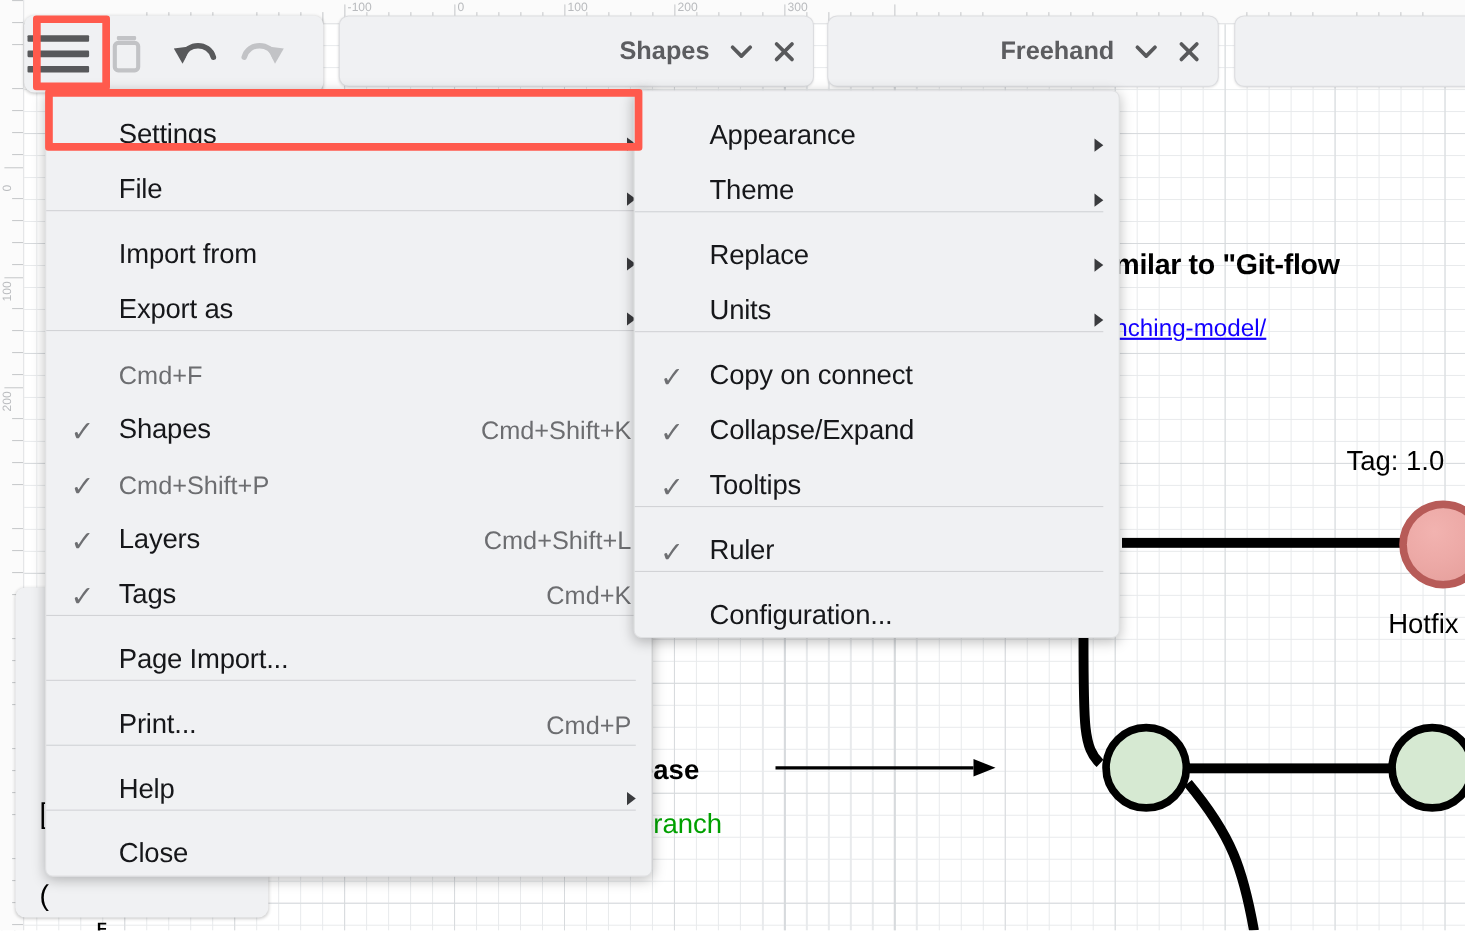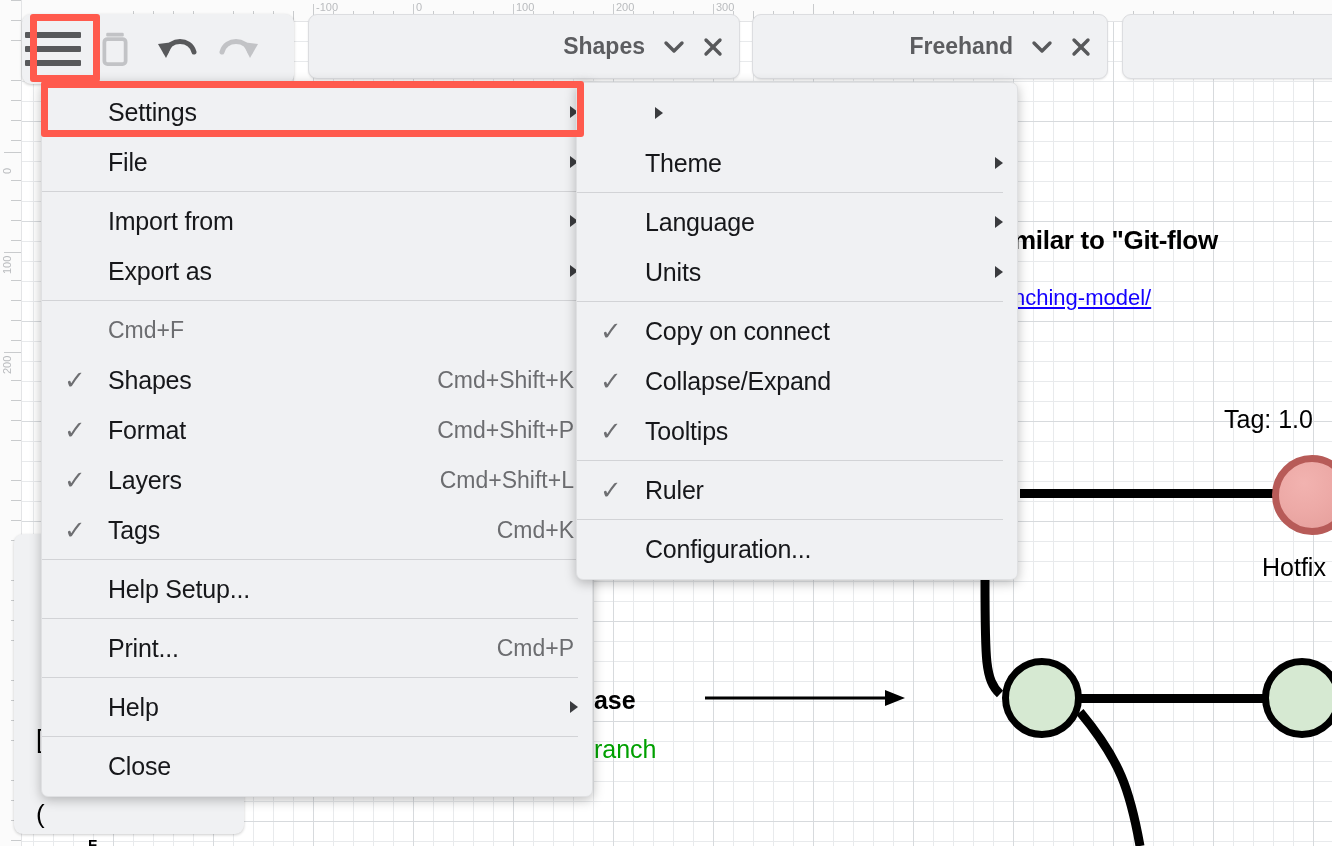--- a/index.html
+++ b/index.html
@@ -104,21 +104,21 @@
   .menu{
     position:absolute;background:#f0f1f3;
     border:1px solid #dfe0e2;border-radius:7px;
     box-shadow:0 3px 12px rgba(0,0,0,.26);
     z-index:40;padding:5px 0;box-sizing:border-box;
   }
   #main-menu{left:41px;top:81px;width:552px;}
   #sub-menu{left:576px;top:82px;width:442px;}
 
   .mi{
-    position:relative;display:flex;align-items:center;height:50px;
+    position:relative;display:flex;align-items:flex-end;height:50px;
     padding:0 14px 0 0;cursor:pointer;box-sizing:border-box;
   }
   .mi .check{
     width:66px;flex:0 0 66px;text-align:center;
     color:#6e6f72;font-size:26px;line-height:1;
   }
   .mi .mlabel{
     flex:1;font-size:25px;color:#16171a;letter-spacing:-0.2px;
   }
   #sub-menu .mi .check{width:68px;flex:0 0 68px;}
@@ -370,37 +370,36 @@
       <span class="check"></span>
       <span class="shortcut">Cmd+F</span>
     </div>
     <div class="mi">
       <span class="check">✓</span>
       <span class="mlabel">Shapes</span>
       <span class="shortcut">Cmd+Shift+K</span>
     </div>
     <div class="mi">
       <span class="check">✓</span>
-      <span class="mlabel">Format</span>
       <span class="shortcut">Cmd+Shift+P</span>
     </div>
     <div class="mi">
       <span class="check">✓</span>
       <span class="mlabel">Layers</span>
       <span class="shortcut">Cmd+Shift+L</span>
     </div>
     <div class="mi">
       <span class="check">✓</span>
       <span class="mlabel">Tags</span>
       <span class="shortcut">Cmd+K</span>
     </div>
     <div class="sep"></div>
     <div class="mi">
       <span class="check"></span>
-      <span class="mlabel">Help Setup...</span>
+      <span class="mlabel">Page Import...</span>
     </div>
     <div class="sep"></div>
     <div class="mi">
       <span class="check"></span>
       <span class="mlabel">Print...</span>
       <span class="shortcut">Cmd+P</span>
     </div>
     <div class="sep"></div>
     <div class="mi">
       <span class="check"></span>
@@ -410,31 +409,32 @@
     <div class="sep"></div>
     <div class="mi">
       <span class="check"></span>
       <span class="mlabel">Close</span>
     </div>
   </div>
 
 <div class="menu" id="sub-menu">
     <div class="mi">
       <span class="check"></span>
+      <span class="mlabel">Appearance</span>
       <span class="arrow"></span>
     </div>
     <div class="mi">
       <span class="check"></span>
       <span class="mlabel">Theme</span>
       <span class="arrow"></span>
     </div>
     <div class="sep"></div>
     <div class="mi">
       <span class="check"></span>
-      <span class="mlabel">Language</span>
+      <span class="mlabel">Replace</span>
       <span class="arrow"></span>
     </div>
     <div class="mi">
       <span class="check"></span>
       <span class="mlabel">Units</span>
       <span class="arrow"></span>
     </div>
     <div class="sep"></div>
     <div class="mi">
       <span class="check">✓</span>

